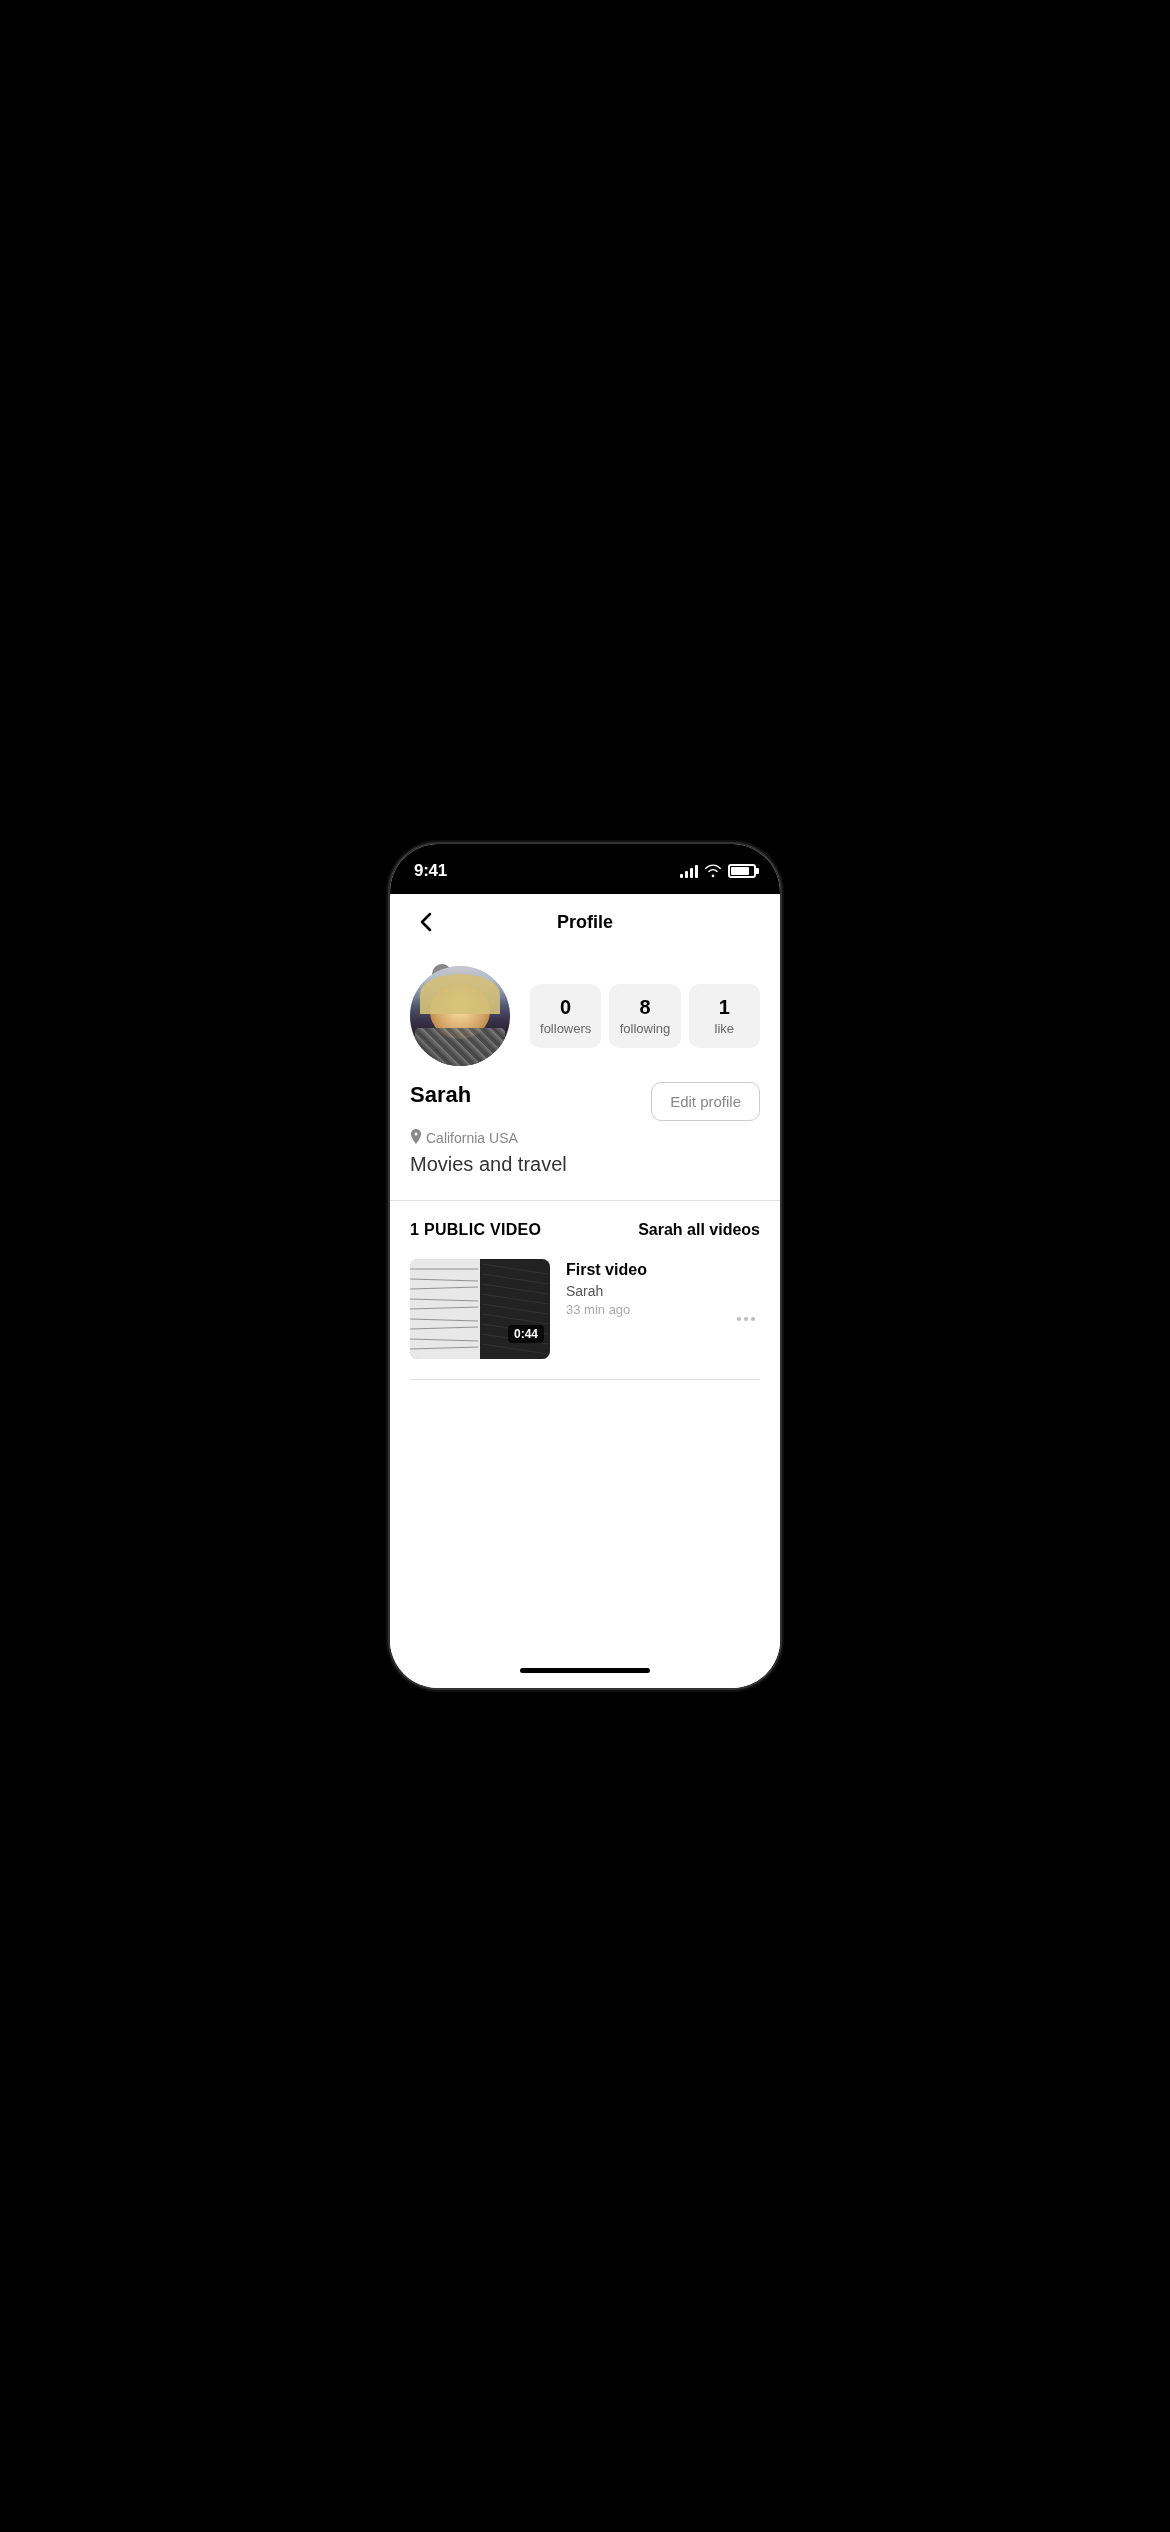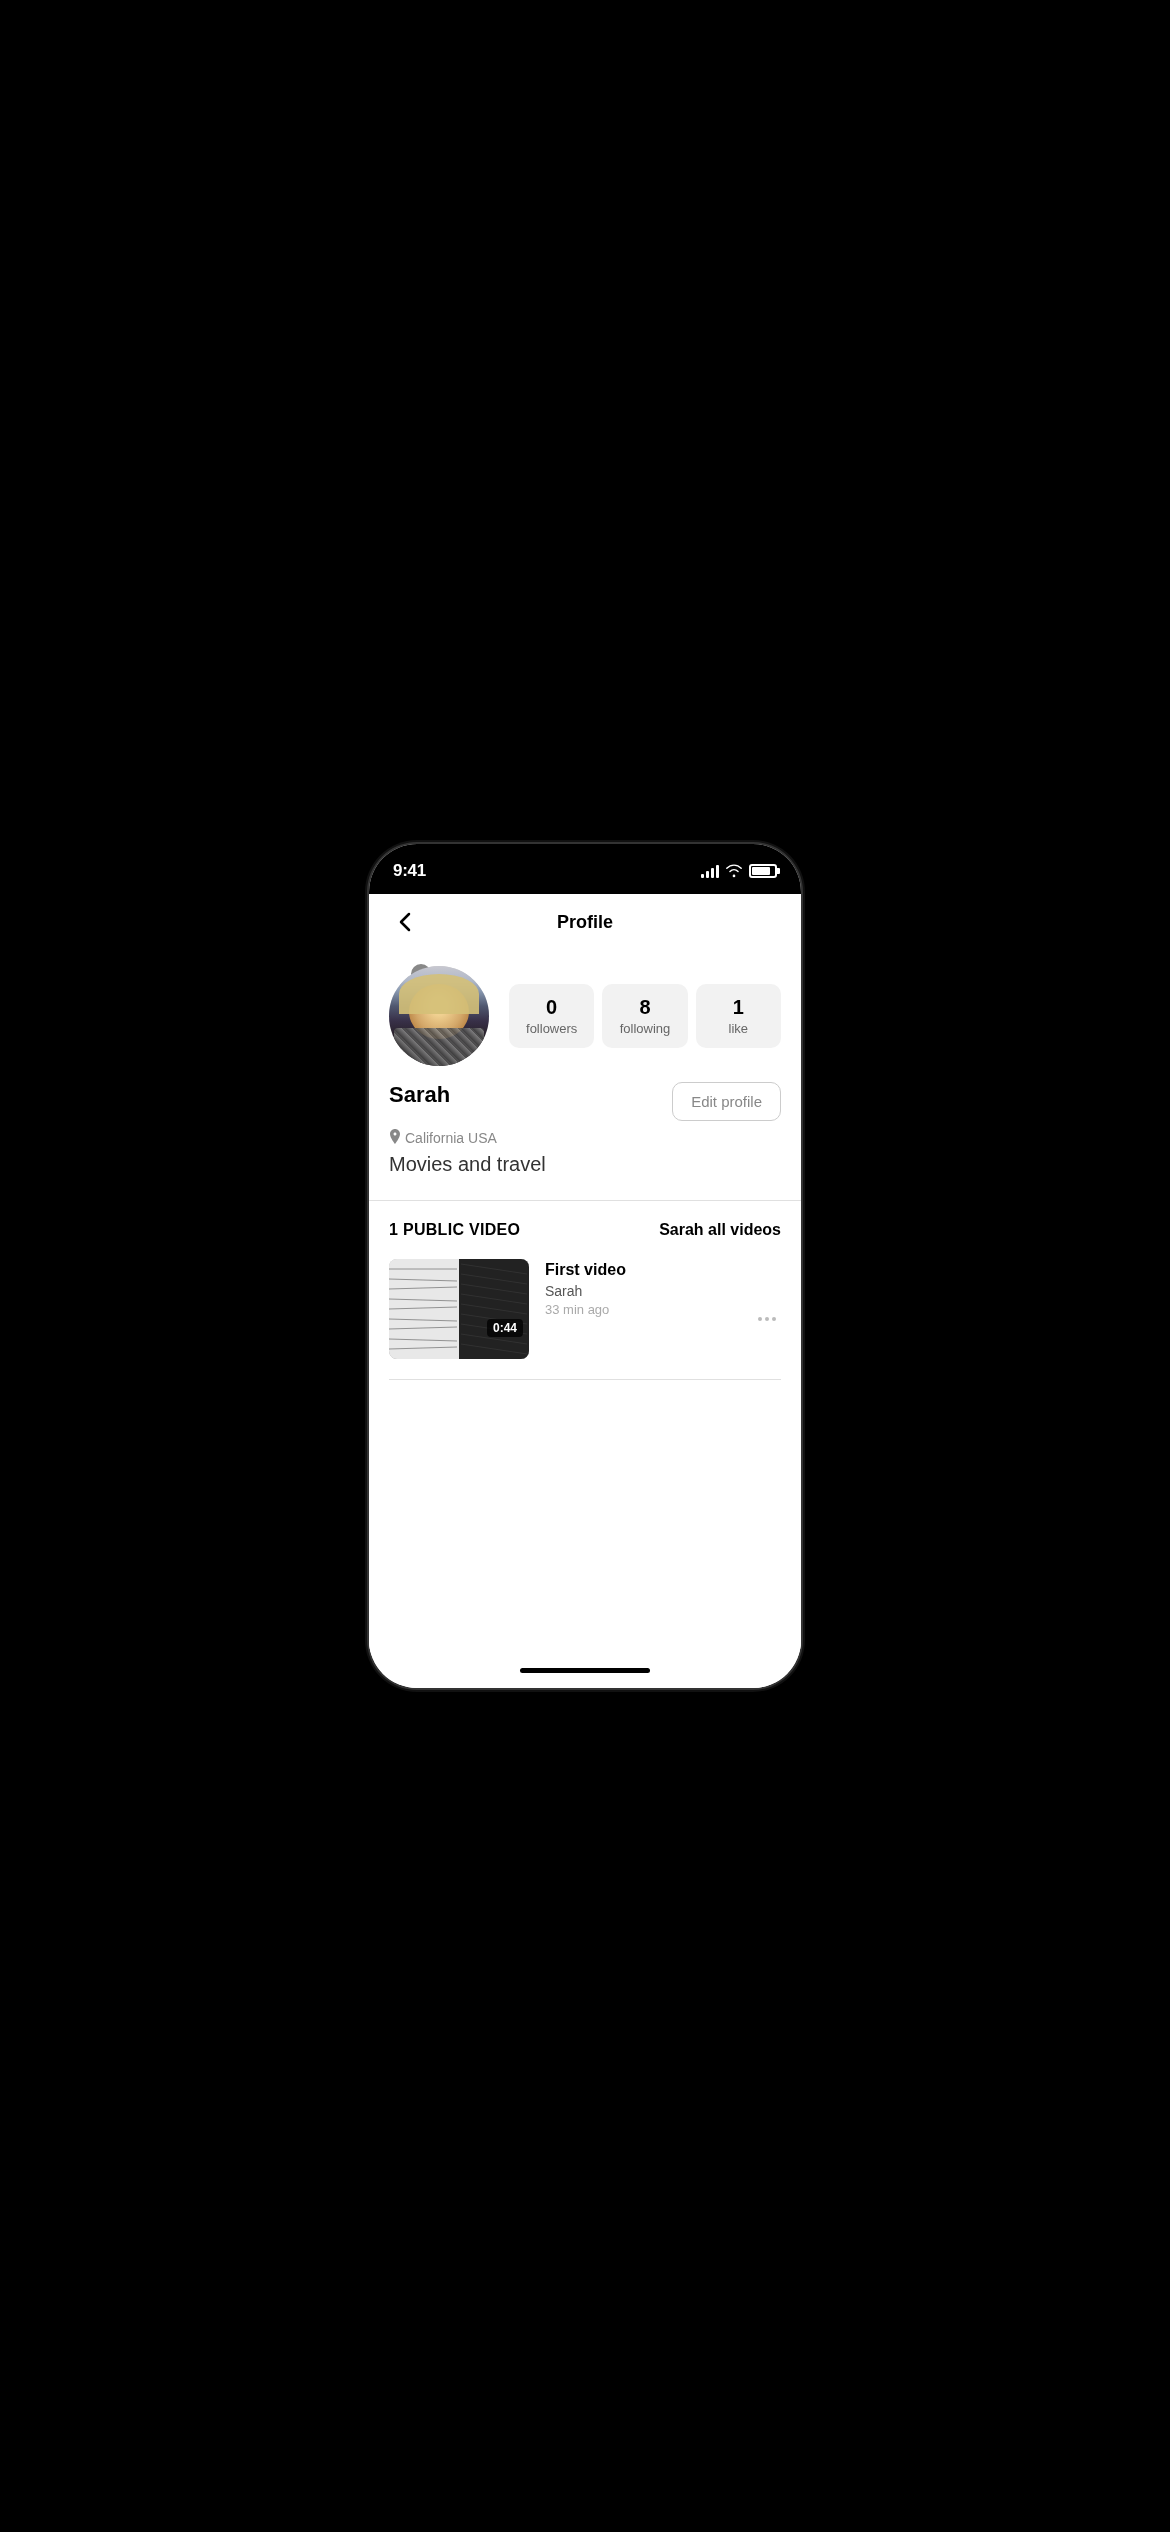--- a/index.html
+++ b/index.html
@@ -8,21 +8,21 @@
     body {
       background: #000;
       display: flex;
       justify-content: center;
       align-items: center;
       min-height: 100vh;
       font-family: -apple-system, BlinkMacSystemFont, 'Helvetica Neue', sans-serif;
     }
 
     .phone-frame {
-      width: 432px;
+      width: 390px;
       height: 844px;
       background: #fff;
       border-radius: 48px;
       overflow: hidden;
       position: relative;
       box-shadow: 0 0 0 2px #333, 0 0 0 4px #111;
       display: flex;
       flex-direction: column;
     }
 
@@ -327,21 +327,21 @@
       overflow: hidden;
     }
 
     .video-thumb-lines svg {
       width: 100%;
       height: 100%;
     }
 
     .video-duration {
       position: absolute;
-      bottom: 22px;
+      bottom: 16px;
       right: 6px;
       background: rgba(0,0,0,0.75);
       color: #fff;
       font-size: 12px;
       font-weight: 600;
       padding: 2px 6px;
       border-radius: 4px;
     }
 
     .video-info {

